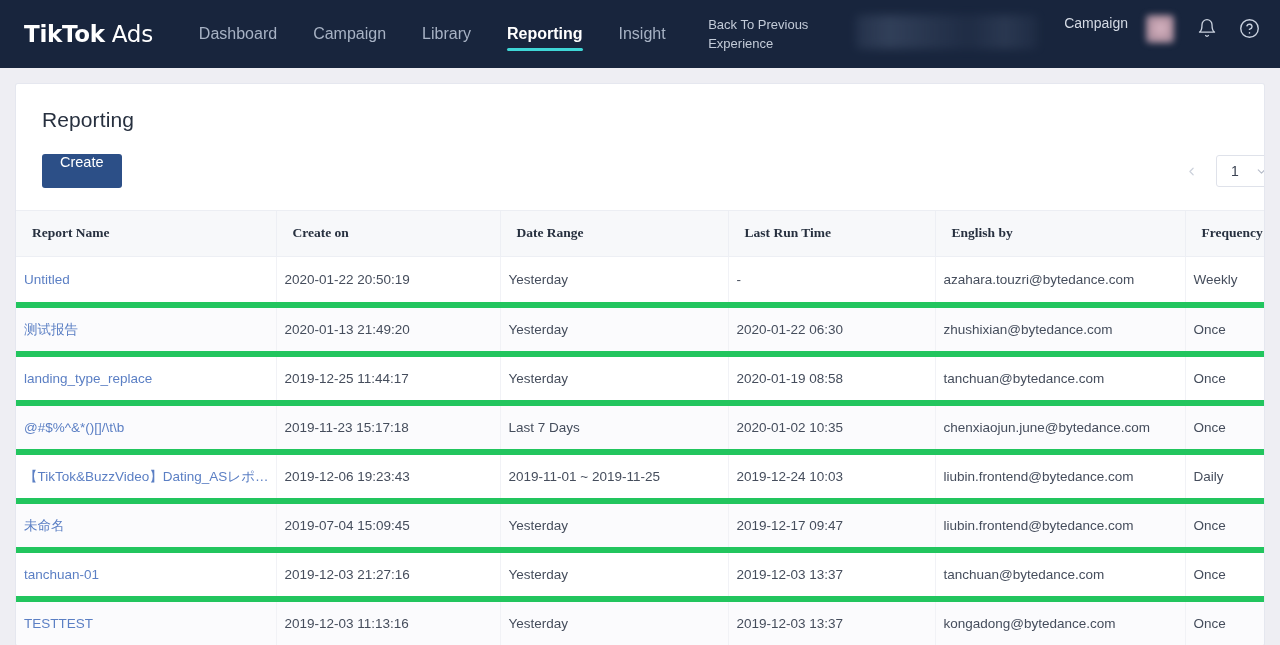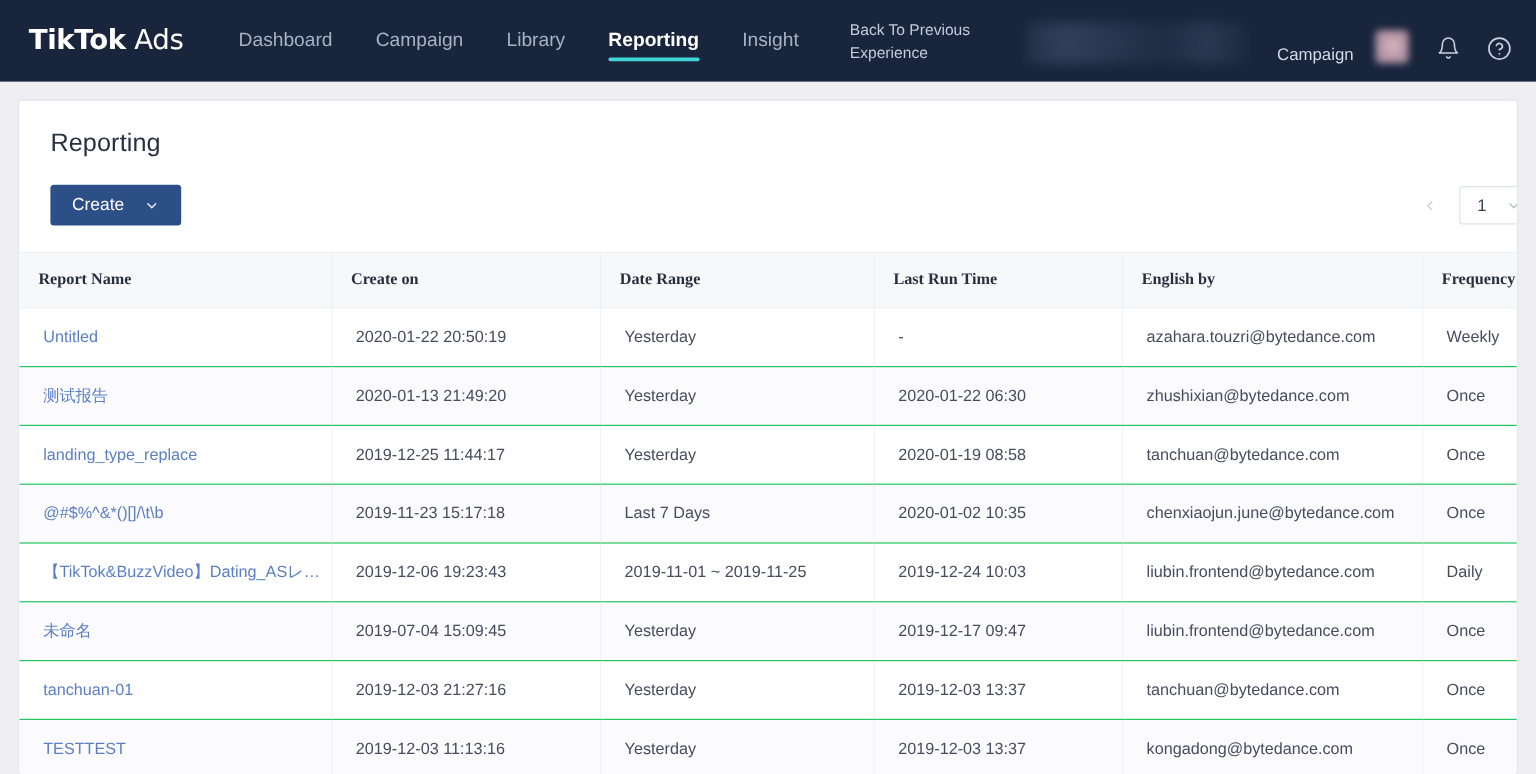--- a/index.html
+++ b/index.html
@@ -68,21 +68,21 @@
     right: 18px;
     bottom: 17px;
     height: 3px;
     border-radius: 2px;
     background: #3fd6d6;
   }
 
   .nav-right {
     margin-left: auto;
     display: flex;
-    align-items: flex-end;
+    align-items: flex-start;
   }
 
   .back-link {
     font-size: 13px;
     line-height: 19px;
     color: #c3cbd8;
     width: 120px;
     cursor: pointer;
     margin-right: 28px;
   }
@@ -171,20 +171,21 @@
     gap: 16px;
     background: #2c4f87;
     color: #ffffff;
     font-size: 14.5px;
     border: none;
     border-radius: 3px;
     padding: 0 18px;
     height: 34px;
     cursor: pointer;
     font-family: "Liberation Sans", sans-serif;
+    flex-direction: column;
   }
   .create-btn .chev { display: flex; opacity: 0.92; }
 
   .pager {
     margin-left: auto;
     display: flex;
     align-items: center;
     padding-right: 0;
     margin-right: -14px;
   }
@@ -245,23 +246,23 @@
 
   tbody td {
     font-size: 13.5px;
     color: #3d4椒;
     color: #3d4椒;
   }
   tbody td {
     font-size: 13.5px;
     color: #454d5c;
     height: 49px;
-    padding: 0 0 0 20px;
+    padding: 0 0 0 8px;
     border-right: 1px solid #f1f2f6;
-    border-bottom: 1px solid #22c55e;
+    border-bottom: 6px solid #22c55e;
     white-space: nowrap;
     overflow: hidden;
     text-overflow: ellipsis;
     vertical-align: middle;
   }
   tbody td:last-child { border-right: none; }
 
   tbody tr:nth-child(even) td { background: #fbfbfd; }
   tbody tr:nth-child(odd) td  { background: #ffffff; }
 

